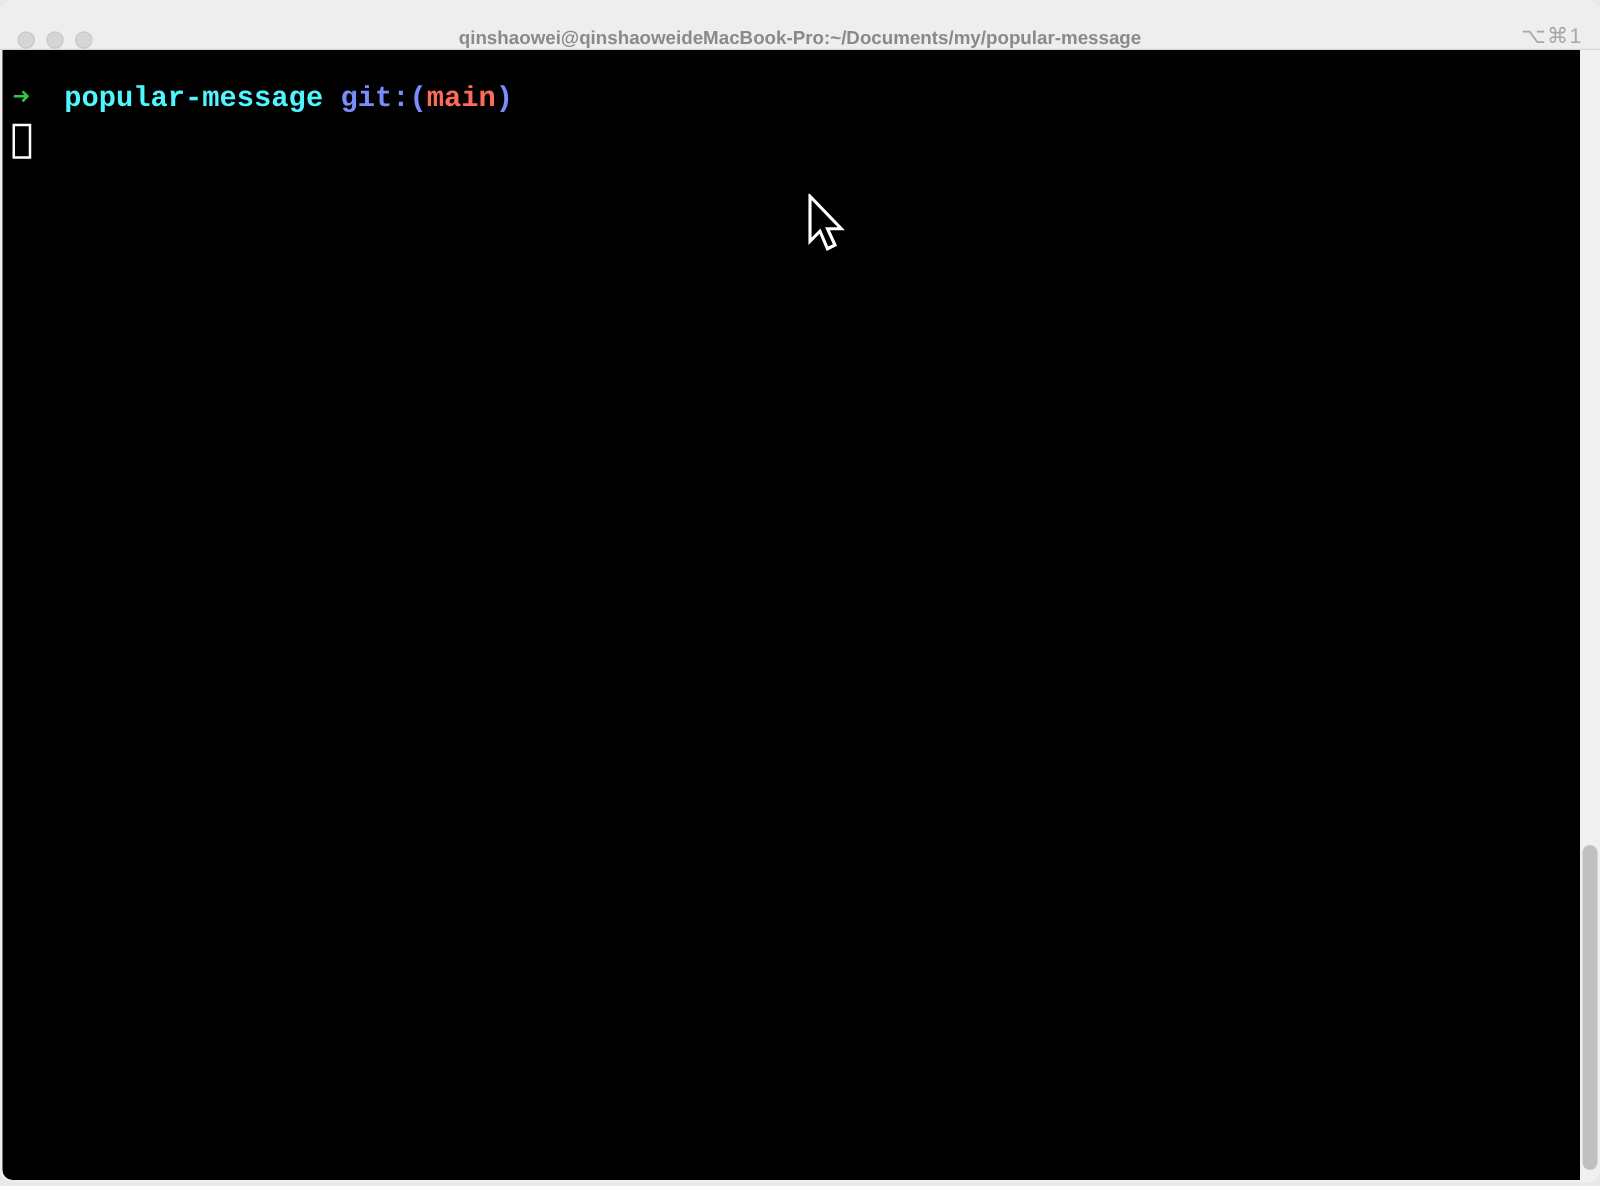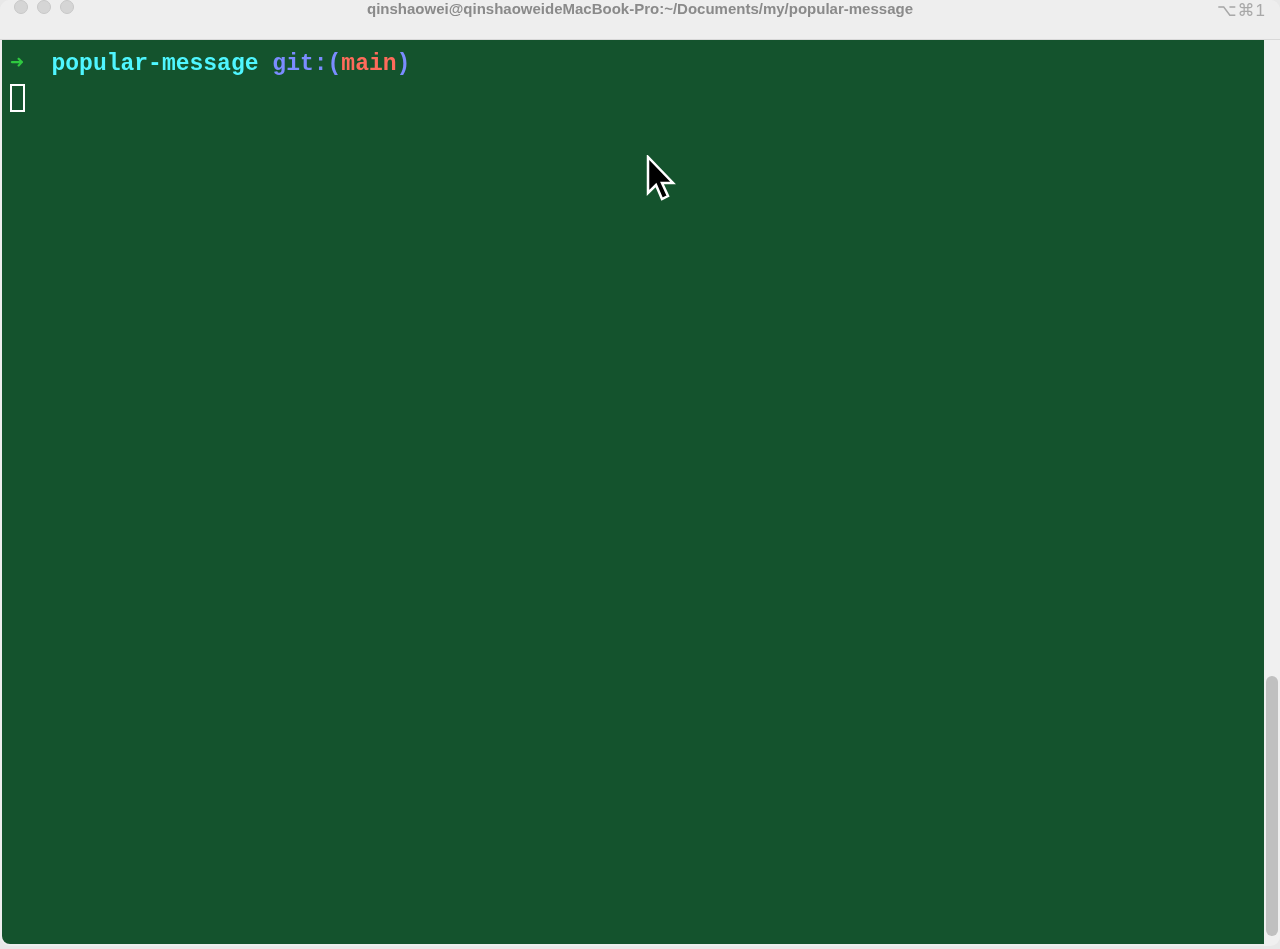--- a/index.html
+++ b/index.html
@@ -25,21 +25,21 @@
       overflow: hidden;
       position: relative;
       display: flex;
       flex-direction: column;
     }
     
     .titlebar {
       height: 40px;
       background: #eeeeee;
       display: flex;
-      align-items: flex-start;
+      align-items: flex-end;
       padding: 0 14px;
       position: relative;
       border-bottom: 1px solid #d8d8d8;
     }
     
     .traffic-lights {
       display: flex;
       gap: 9px;
       align-items: center;
     }
@@ -67,22 +67,22 @@
       margin-left: auto;
       color: #a8a8a8;
       font-size: 17px;
       font-weight: 500;
       font-family: -apple-system, BlinkMacSystemFont, "Helvetica Neue", sans-serif;
       letter-spacing: 1px;
     }
     
     .terminal {
       flex: 1;
-      background: #14532d;
-      padding: 10px 8px;
+      background: #000000;
+      padding: 25px 8px;
       position: relative;
       overflow: hidden;
       margin: 0 2px 2px 2px;
       border-bottom-left-radius: 8px;
       border-bottom-right-radius: 8px;
     }
     
     .prompt-line {
       font-size: 23px;
       font-weight: bold;

